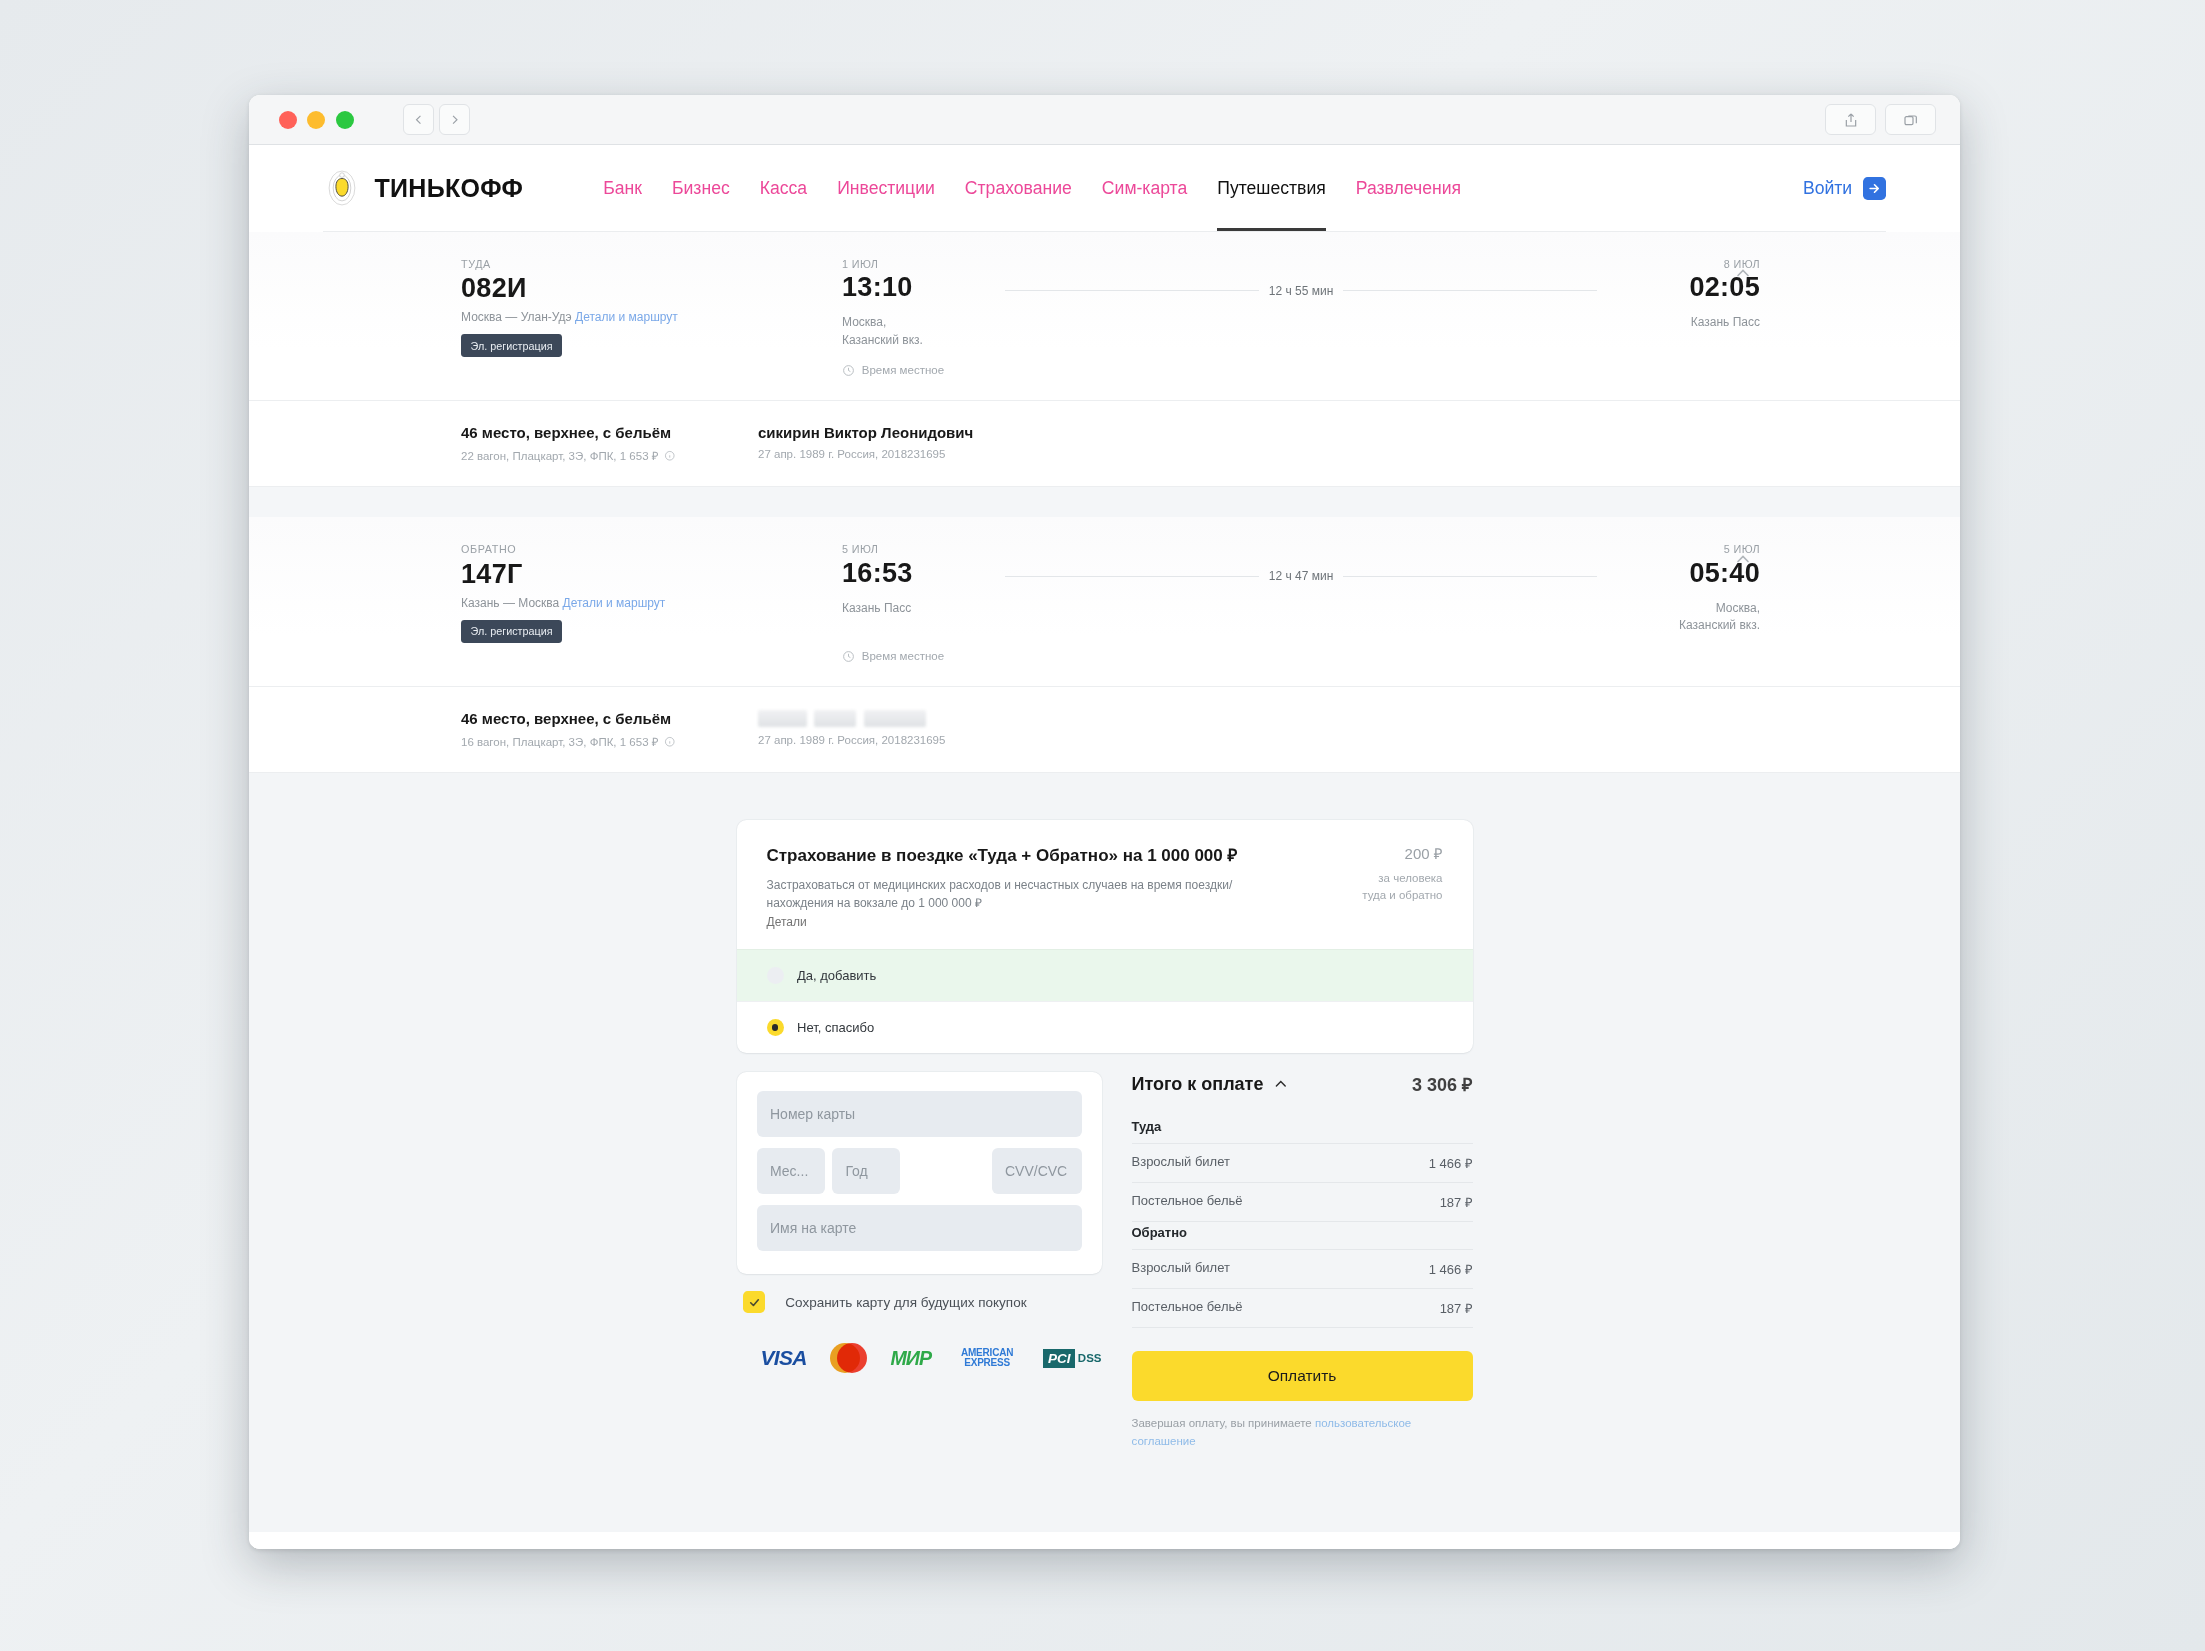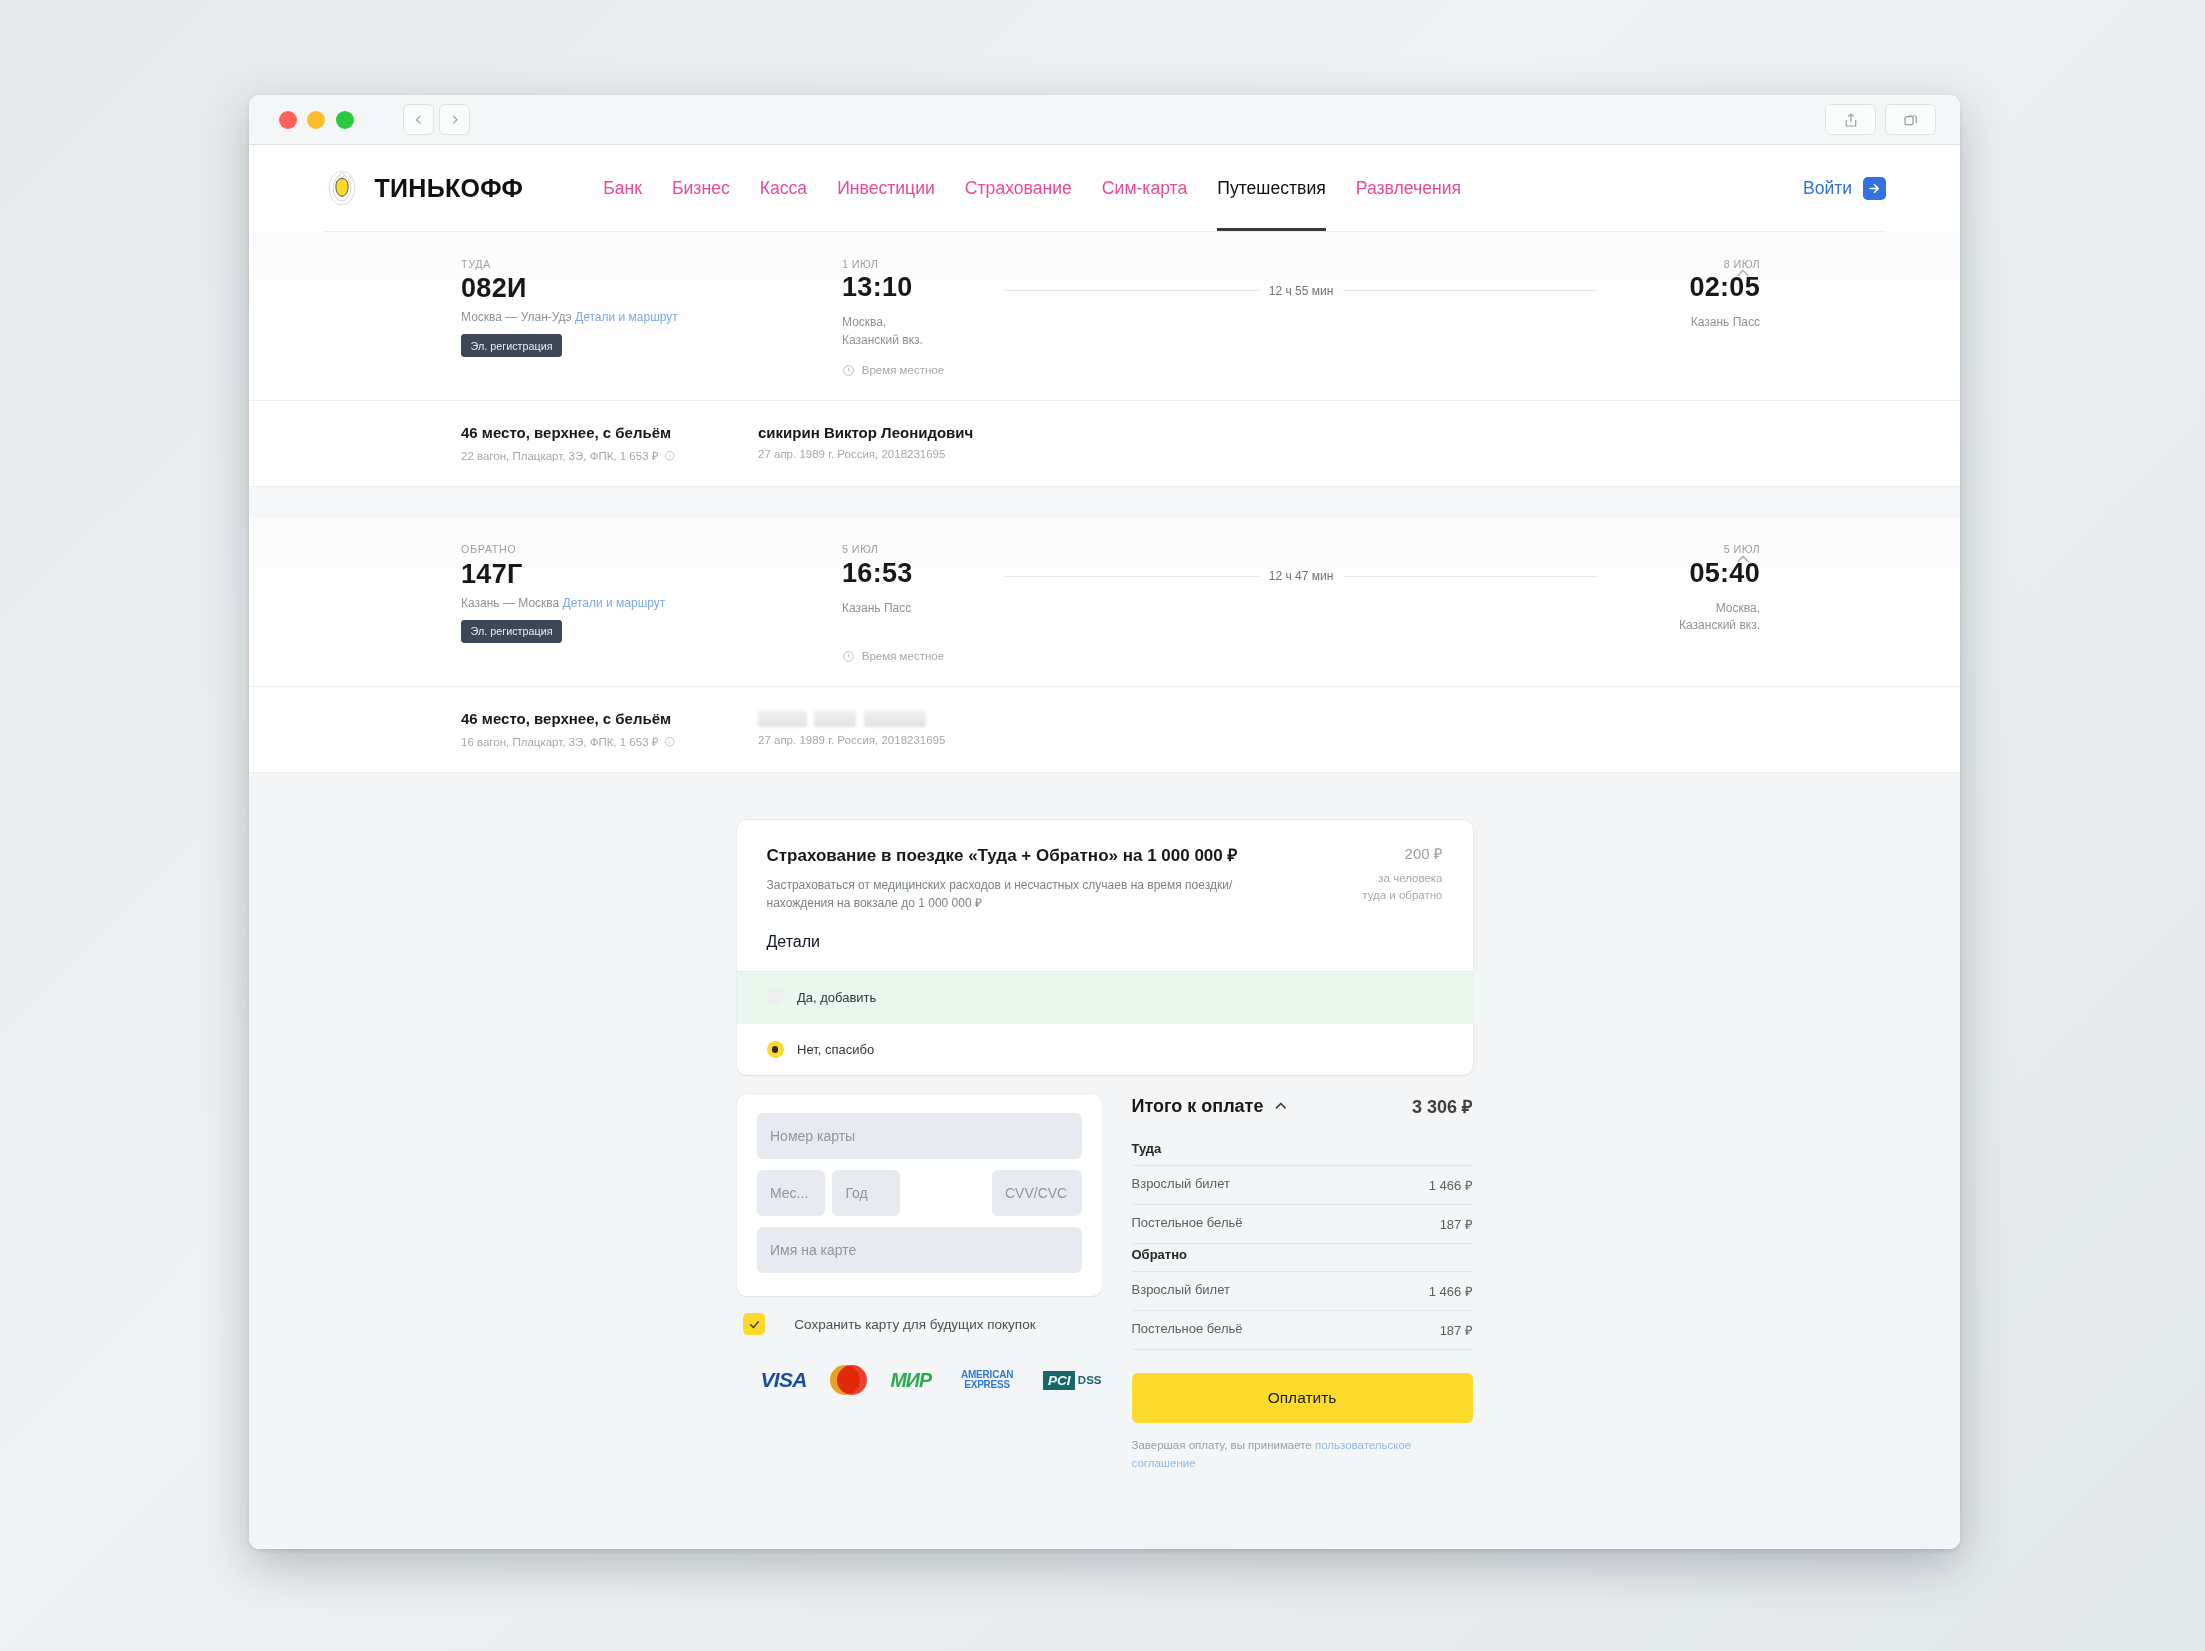--- a/index.html
+++ b/index.html
@@ -173,21 +173,21 @@
   .checkout-inner { width: 736px; margin: 0 auto; }
 
   .card {
     background: #fff; border-radius: 9.5px;
     box-shadow: 0 0.7px 2px rgba(40,50,70,.07), 0 0 0 0.7px rgba(40,50,70,.035);
   }
   .ins-head { padding: 23px 30px 20px 30px; display: flex; }
   .ins-main { flex: 1; padding-right: 27px; }
   .ins-title { font-size: 17px; font-weight: 700; color: #181818; }
   .ins-desc { font-size: 12px; color: #7b8289; margin-top: 10px; line-height: 1.5; max-width: 473px; }
-  .ins-details { font-size: 16px; color: #0f172a; margin-top: 21px; display: inline-block; text-decoration: none; }
+  .ins-details { font-size: 12px; color: #737373; margin-top: 3px; display: inline-block; text-decoration: none; }
   .ins-price { text-align: right; min-width: 122px; }
   .ins-price .amt { font-size: 15px; color: #9aa0a6; }
   .ins-price .sub { font-size: 11.5px; color: #a2a8ae; margin-top: 6.8px; line-height: 1.5; }
 
   .ins-opt { display: flex; align-items: center; gap: 13.5px; padding: 17px 30px; border-top: 0.7px solid #eef0f2; font-size: 13px; color: #32373c; }
   .ins-opt.yes { background: #eaf7ec; border-top: 0.7px solid #e2efe4; }
   .radio { width: 17px; height: 17px; border-radius: 50%; background: #eceef2; flex: none; }
   .radio.on { background: #fbda2c; display: flex; align-items: center; justify-content: center; }
   .radio.on::after { content: ""; width: 6.8px; height: 6.8px; border-radius: 50%; background: #2b2b2b; }
 
@@ -199,21 +199,21 @@
   .fld {
     background: #e7ebf0; border-radius: 6px; height: 46px;
     display: flex; align-items: center; padding: 0 13.5px;
     font-size: 14px; color: #8f979f;
   }
   .fld-row { display: flex; gap: 7.4px; margin-top: 10.8px; }
   .fld.small { width: 68px; }
   .fld.cvv { width: 90px; margin-left: auto; }
   .fld.name { margin-top: 10.8px; }
 
-  .savecard { display: flex; align-items: center; gap: 29px; margin-top: 17.6px; padding-left: 6.8px; }
+  .savecard { display: flex; align-items: center; gap: 20px; margin-top: 17.6px; padding-left: 6.8px; }
   .chk {
     width: 22px; height: 22px; border-radius: 4.7px; background: #fbda2c;
     display: flex; align-items: center; justify-content: center; flex: none;
   }
   .chk svg { width: 13px; height: 13px; }
   .savecard-label { font-size: 13.5px; color: #4a5057; }
 
   .paylogos { display: flex; align-items: center; gap: 30px; margin-top: 30px; padding-left: 24px; }
   .logo-visa { font-size: 21px; font-weight: 700; font-style: italic; color: #1a4ea0; letter-spacing: -0.7px; }
   .logo-mc { position: relative; width: 49px; height: 30px; }

